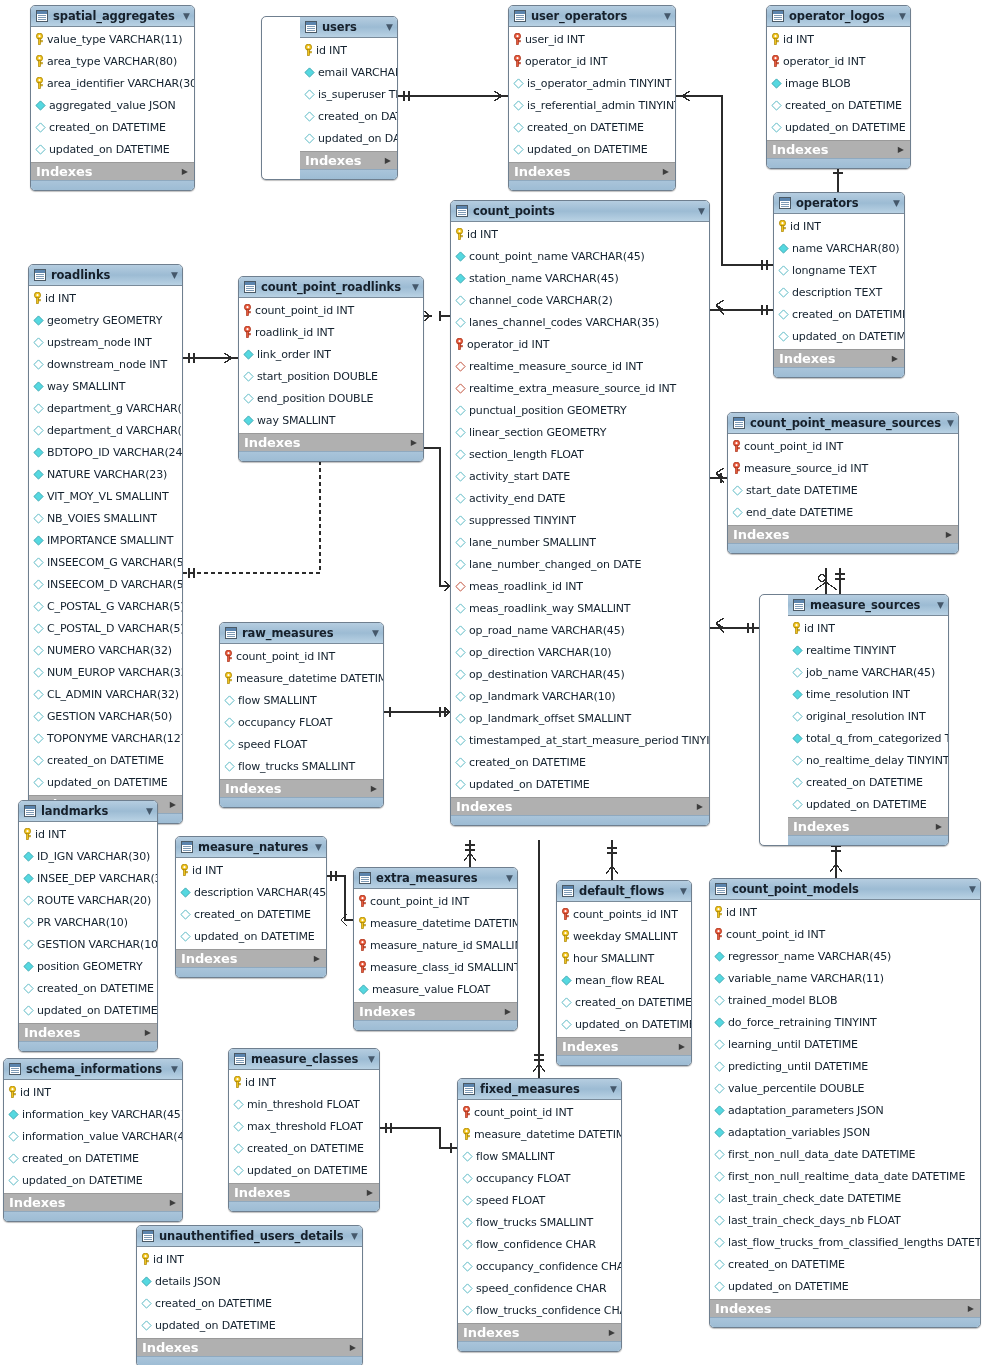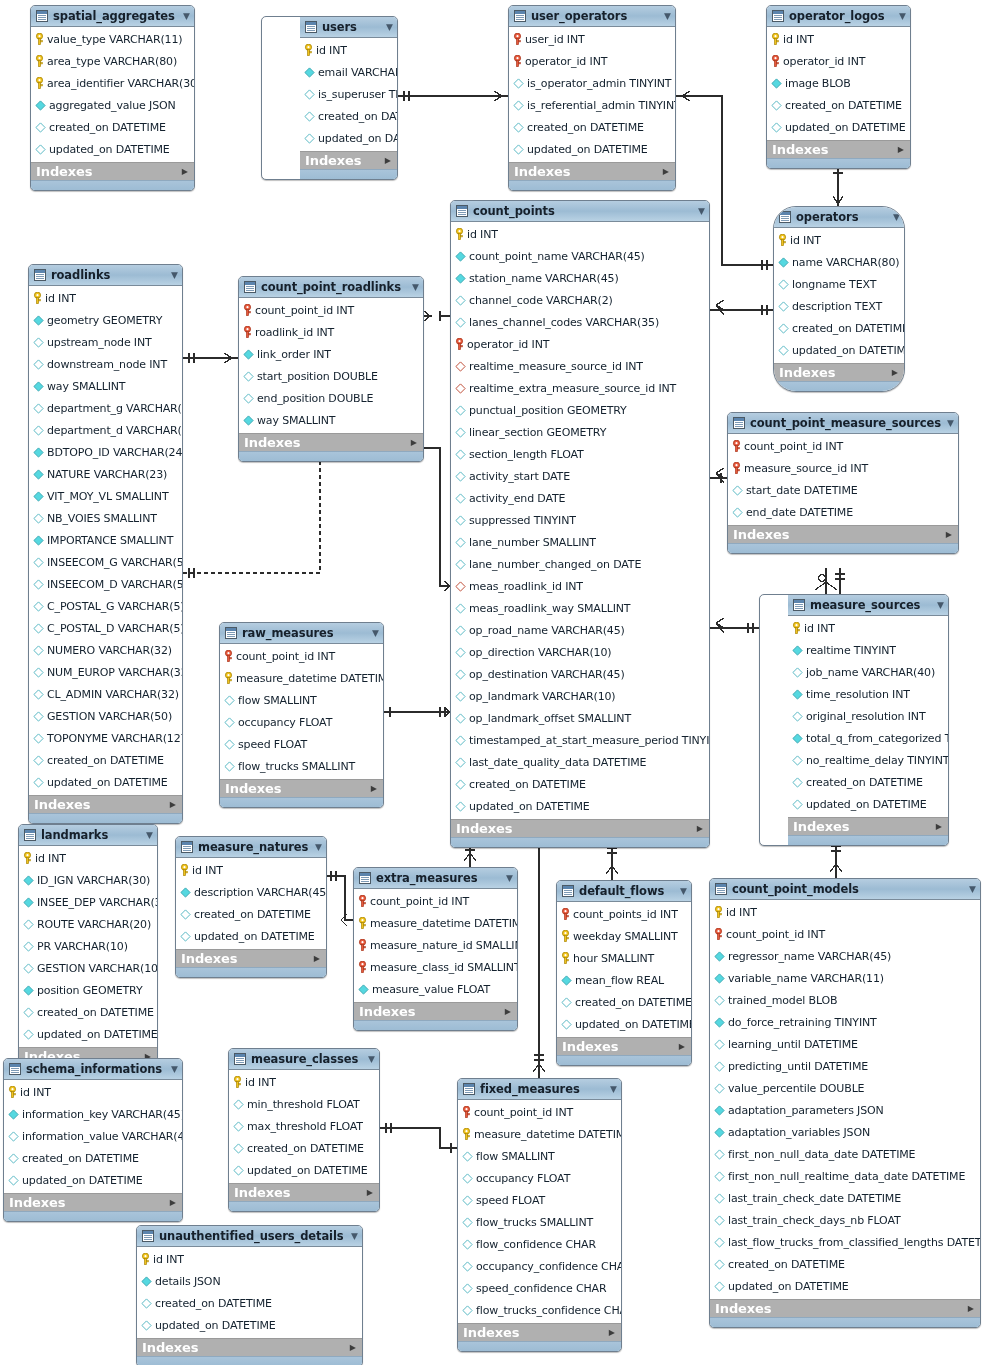--- a/index.html
+++ b/index.html
@@ -946,46 +946,38 @@
               </svg>
             </span>
             <span class="col-name">timestamped_at_start_measure_period TINYINT</span>
           </div>
           <div class="col-row">
             <span class="col-ico ico-dia">
               <svg width="11" height="11" viewBox="0 0 11 11">
                 <path d="M5.5 0.9 L10.1 5.5 L5.5 10.1 L0.9 5.5 Z" fill="#ffffff" stroke="#59b9c4" stroke-width="1"></path>
               </svg>
             </span>
-            <span class="col-name">last_date_quality_data DATETIME</span>
-          </div>
-          <div class="col-row">
-            <span class="col-ico ico-dia">
-              <svg width="11" height="11" viewBox="0 0 11 11">
-                <path d="M5.5 0.9 L10.1 5.5 L5.5 10.1 L0.9 5.5 Z" fill="#ffffff" stroke="#59b9c4" stroke-width="1"></path>
-              </svg>
-            </span>
             <span class="col-name">created_on DATETIME</span>
           </div>
           <div class="col-row">
             <span class="col-ico ico-dia">
               <svg width="11" height="11" viewBox="0 0 11 11">
                 <path d="M5.5 0.9 L10.1 5.5 L5.5 10.1 L0.9 5.5 Z" fill="#ffffff" stroke="#59b9c4" stroke-width="1"></path>
               </svg>
             </span>
             <span class="col-name">updated_on DATETIME</span>
           </div>
         </div>
         <div class="tbl-indexes">
           <span class="idx-label">Indexes</span>
           <span class="idx-arrow">▶</span>
         </div>
         <div class="tbl-footer"></div>
       </div>
-      <div class="table-box" style="left: 773px; top: 206px; width: 132px; border-radius: 23px;">
+      <div class="table-box" style="left: 773px; top: 192px; width: 132px;">
         <div class="tbl-header">
           <span class="tbl-icon"></span>
           <span class="tbl-title">operators</span>
           <span class="tbl-collapse">▼</span>
         </div>
         <div class="tbl-cols">
           <div class="col-row">
             <span class="col-ico ico-pk">
               <svg width="9" height="12" viewBox="0 0 9 12">
                 <circle cx="4.5" cy="3.2" r="3.1" fill="#f2c41d" stroke="#a8860a" stroke-width="0.8"></circle>
@@ -1120,21 +1112,21 @@
               </svg>
             </span>
             <span class="col-name">realtime TINYINT</span>
           </div>
           <div class="col-row">
             <span class="col-ico ico-dia">
               <svg width="11" height="11" viewBox="0 0 11 11">
                 <path d="M5.5 0.9 L10.1 5.5 L5.5 10.1 L0.9 5.5 Z" fill="#ffffff" stroke="#59b9c4" stroke-width="1"></path>
               </svg>
             </span>
-            <span class="col-name">job_name VARCHAR(40)</span>
+            <span class="col-name">job_name VARCHAR(45)</span>
           </div>
           <div class="col-row">
             <span class="col-ico ico-dia">
               <svg width="11" height="11" viewBox="0 0 11 11">
                 <path d="M5.5 0.9 L10.1 5.5 L5.5 10.1 L0.9 5.5 Z" fill="#55d8e0" stroke="#3aa9b3" stroke-width="1"></path>
               </svg>
             </span>
             <span class="col-name">time_resolution INT</span>
           </div>
           <div class="col-row">
@@ -1245,21 +1237,21 @@
             </span>
             <span class="col-name">flow_trucks SMALLINT</span>
           </div>
         </div>
         <div class="tbl-indexes">
           <span class="idx-label">Indexes</span>
           <span class="idx-arrow">▶</span>
         </div>
         <div class="tbl-footer"></div>
       </div>
-      <div class="table-box" style="left: 18px; top: 800px; width: 140px; margin-top: 24px;">
+      <div class="table-box" style="left: 18px; top: 800px; width: 140px;">
         <div class="tbl-header">
           <span class="tbl-icon"></span>
           <span class="tbl-title">landmarks</span>
           <span class="tbl-collapse">▼</span>
         </div>
         <div class="tbl-cols">
           <div class="col-row">
             <span class="col-ico ico-pk">
               <svg width="9" height="12" viewBox="0 0 9 12">
                 <circle cx="4.5" cy="3.2" r="3.1" fill="#f2c41d" stroke="#a8860a" stroke-width="0.8"></circle>

